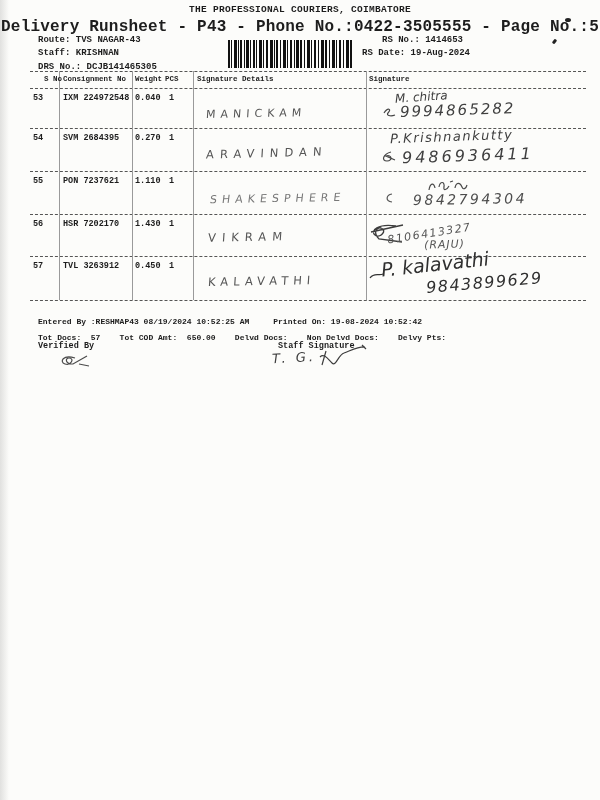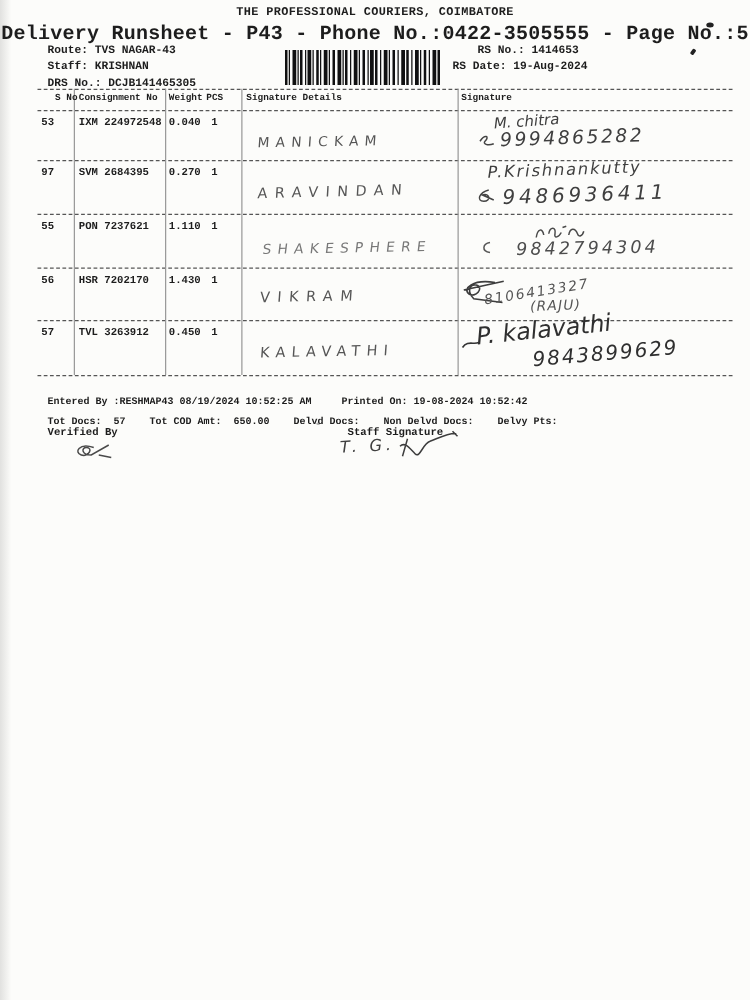--- a/index.html
+++ b/index.html
@@ -107,21 +107,21 @@
   <div class="abs print" style="left:169px;top:94px;font-size:8.5px;">1</div>
   <div class="abs caps" style="left:206px;top:108px;font-size:11px;letter-spacing:5px;transform:rotate(-1deg) skewX(-5deg);">MANICKAM</div>
   <div class="abs hand" style="left:395px;top:91px;font-size:12px;transform:rotate(-4deg);">M. chitra</div>
   <div class="abs" style="left:381px;top:106px;">
     <svg width="16" height="12" viewBox="0 0 16 12">
         <path d="M3,7 C7,1 11,3 7,7 C5,9 9,11 14,9" fill="none" stroke="#444" stroke-width="1.2"></path>
       </svg>
   </div>
   <div class="abs hand" style="left:400px;top:103px;font-size:15px;letter-spacing:2px;transform:rotate(-2deg);">9994865282</div>
 
-  <div class="abs print" style="left:33px;top:134px;font-size:8.5px;">97</div>
+  <div class="abs print" style="left:33px;top:134px;font-size:8.5px;">54</div>
   <div class="abs print" style="left:63px;top:134px;font-size:8.5px;text-align:right;">SVM 2684395</div>
   <div class="abs print" style="left:135px;top:134px;font-size:8.5px;">0.270</div>
   <div class="abs print" style="left:169px;top:134px;font-size:8.5px;">1</div>
   <div class="abs caps" style="left:206px;top:148px;font-size:11.5px;letter-spacing:6px;transform:rotate(-1.5deg) skewX(-5deg);">ARAVINDAN</div>
   <div class="abs hand" style="left:390px;top:130px;font-size:13px;letter-spacing:1.5px;transform:rotate(-2deg);">P.Krishnankutty</div>
   <div class="abs" style="left:379px;top:150px;">
     <svg width="18" height="14" viewBox="0 0 18 14">
         <path d="M12,2 C4,4 2,11 8,11 C14,11 13,4 7,6 L16,10" fill="none" stroke="#444" stroke-width="1.2"></path>
       </svg>
   </div>

